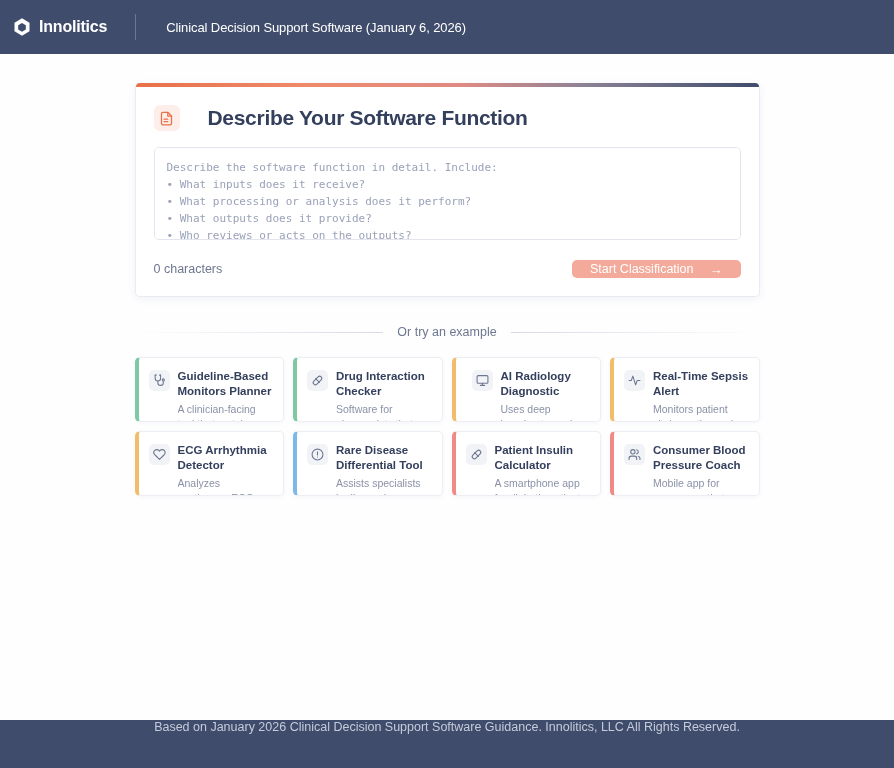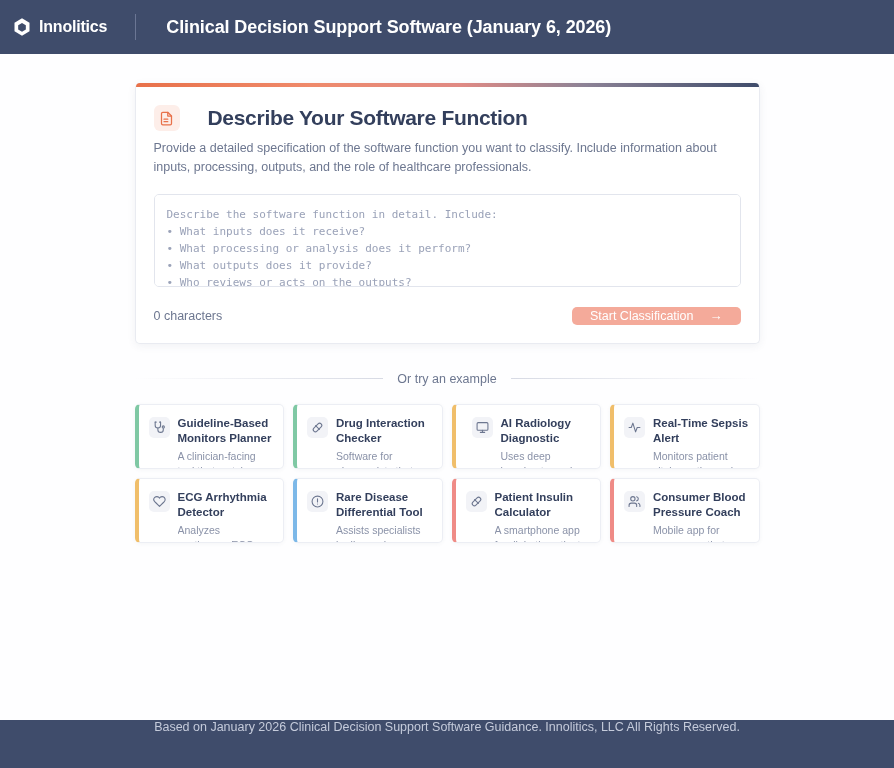--- a/index.html
+++ b/index.html
@@ -42,22 +42,22 @@
     letter-spacing: -0.2px;
   }
   .header-sep {
     width: 1px;
     height: 26px;
     background: #6b7694;
     margin-right: 18px;
   }
   .header-title {
     color: #ffffff;
-    font-size: 18px;
-    font-weight: bold;
+    font-size: 13px;
+    font-weight: normal;
     letter-spacing: -0.1px;
   }
 
   
   .main {
     flex: 1 1 auto;
     background: #fefeff;
     padding-top: 29px;
     overflow: hidden;
   }
@@ -248,21 +248,20 @@
           <svg width="15" height="15" viewBox="0 0 24 24" fill="none" stroke="#e8714a" stroke-width="2" stroke-linecap="round" stroke-linejoin="round">
             <path d="M14 2H6a2 2 0 0 0-2 2v16a2 2 0 0 0 2 2h12a2 2 0 0 0 2-2V8z"></path>
             <polyline points="14 2 14 8 20 8"></polyline>
             <line x1="8" y1="13" x2="14" y2="13"></line>
             <line x1="8" y1="17" x2="14" y2="17"></line>
           </svg>
         </span>
         <h1 class="card-title">Describe Your Software Function</h1>
       </div>
 
-      <p class="card-sub">Provide a detailed specification of the software function you want to classify. Include information about inputs, processing, outputs, and the role of healthcare professionals.</p>
 
       <div class="ta-wrap">
         <textarea class="describe-textarea" placeholder="Describe the software function in detail. Include:
 • What inputs does it receive?
 • What processing or analysis does it perform?
 • What outputs does it provide?
 • Who reviews or acts on the outputs?
 • Does it connect to any medical devices?" style=""></textarea>
       </div>
 

